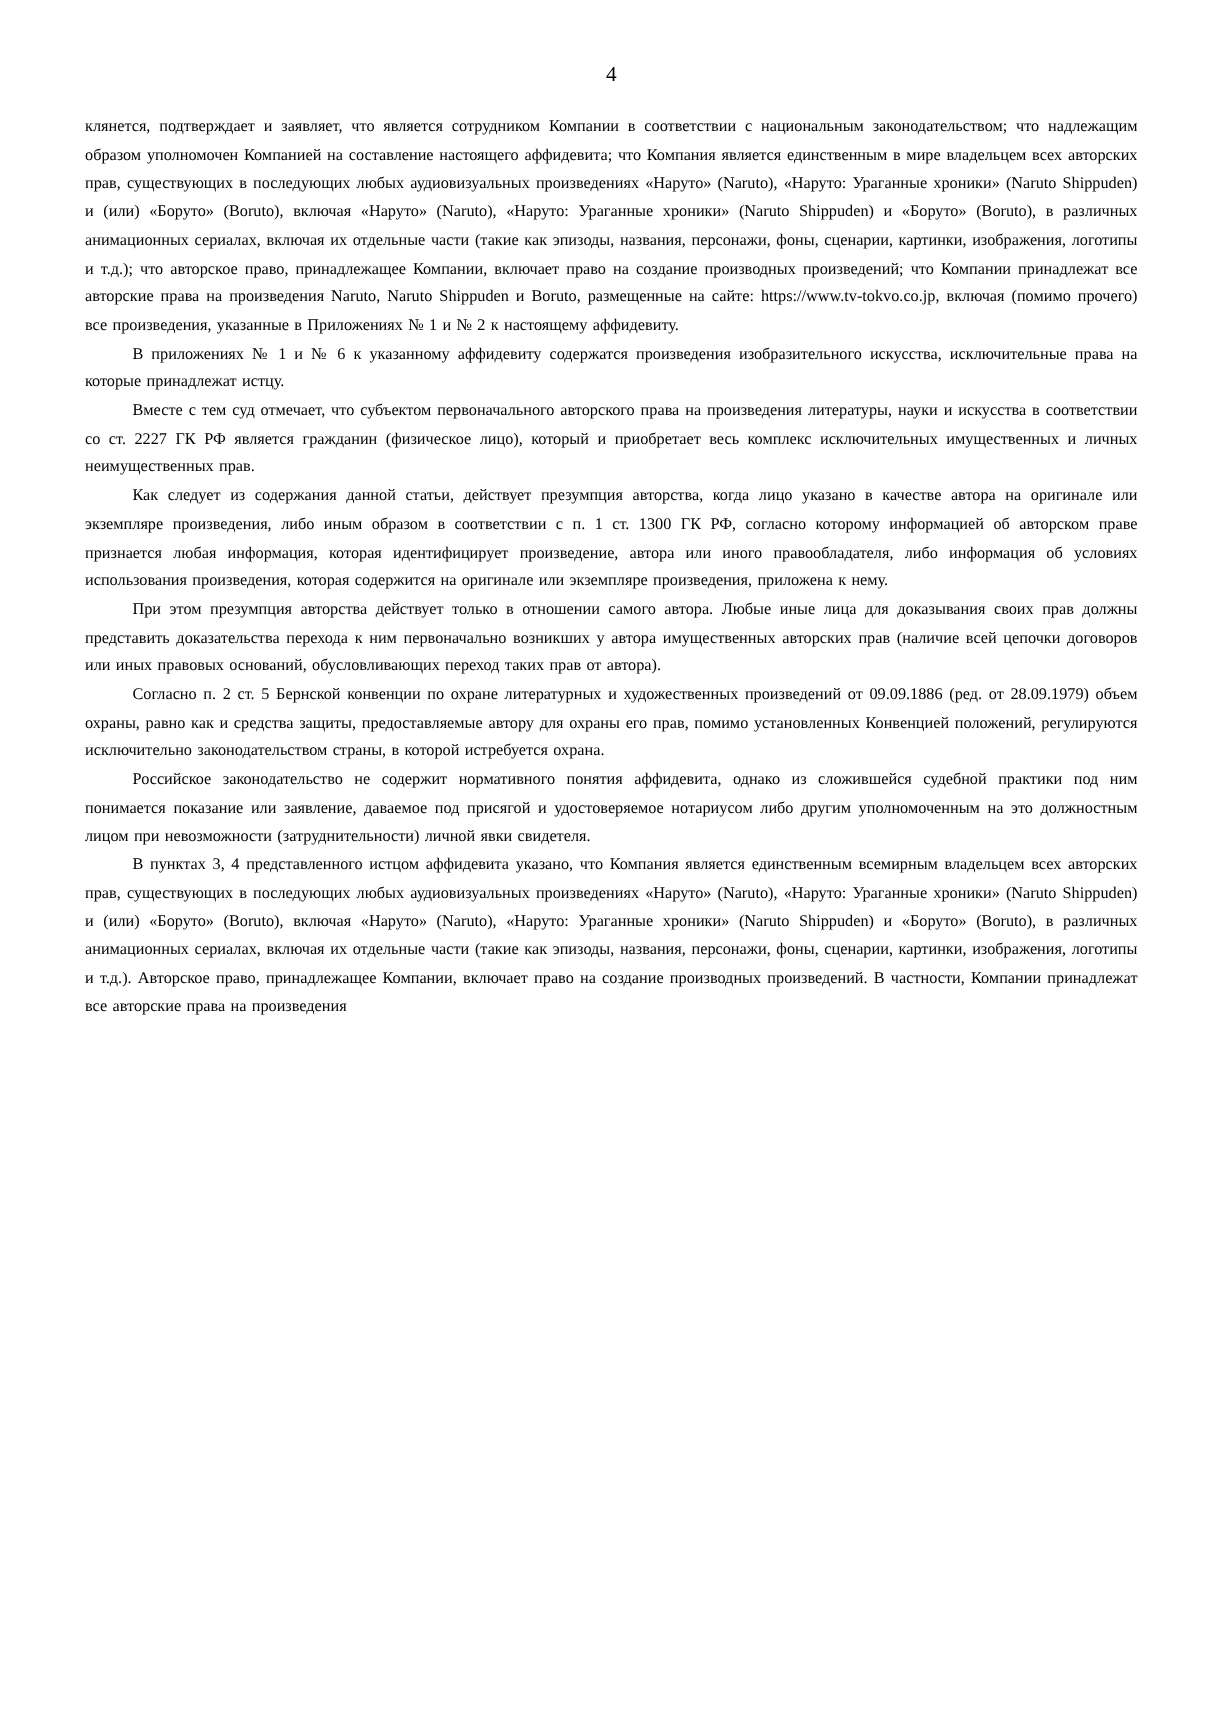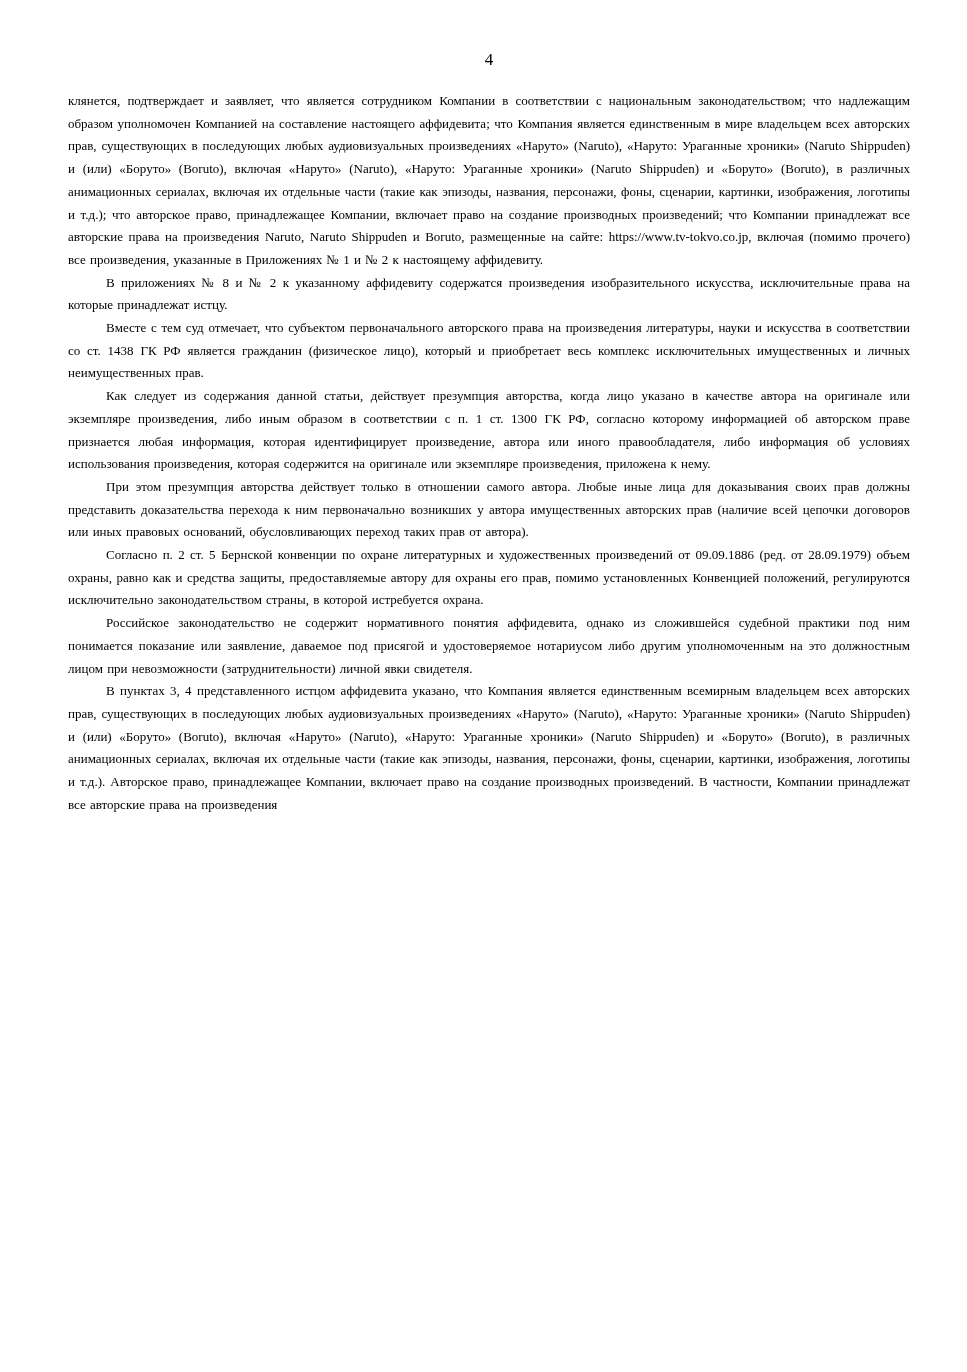--- a/index.html
+++ b/index.html
@@ -40,21 +40,21 @@
   }
 </style>
 </head>
 <body>
 
 <div class="page">
   <div class="page-number">4</div>
 
   <div class="doc-body">
     <p class="no-indent">клянется, подтверждает и заявляет, что является сотрудником Компании в соответствии с национальным законодательством; что надлежащим образом уполномочен Компанией на составление настоящего аффидевита; что Компания является единственным в мире владельцем всех авторских прав, существующих в последующих любых аудиовизуальных произведениях «Наруто» (Naruto), «Наруто: Ураганные хроники» (Naruto Shippuden) и (или) «Боруто» (Boruto), включая «Наруто» (Naruto), «Наруто: Ураганные хроники» (Naruto Shippuden) и «Боруто» (Boruto), в различных анимационных сериалах, включая их отдельные части (такие как эпизоды, названия, персонажи, фоны, сценарии, картинки, изображения, логотипы и т.д.); что авторское право, принадлежащее Компании, включает право на создание производных произведений; что Компании принадлежат все авторские права на произведения Naruto, Naruto Shippuden и Boruto, размещенные на сайте: https://www.tv-tokvo.co.jp, включая (помимо прочего) все произведения, указанные в Приложениях № 1 и № 2 к настоящему аффидевиту.</p>
-    <p>В приложениях № 8 и № 2 к указанному аффидевиту содержатся произведения изобразительного искусства, исключительные права на которые принадлежат истцу.</p>
-    <p>Вместе с тем суд отмечает, что субъектом первоначального авторского права на произведения литературы, науки и искусства в соответствии со ст. 1438 ГК РФ является гражданин (физическое лицо), который и приобретает весь комплекс исключительных имущественных и личных неимущественных прав.</p>
+    <p>В приложениях № 1 и № 6 к указанному аффидевиту содержатся произведения изобразительного искусства, исключительные права на которые принадлежат истцу.</p>
+    <p>Вместе с тем суд отмечает, что субъектом первоначального авторского права на произведения литературы, науки и искусства в соответствии со ст. 2227 ГК РФ является гражданин (физическое лицо), который и приобретает весь комплекс исключительных имущественных и личных неимущественных прав.</p>
     <p>Как следует из содержания данной статьи, действует презумпция авторства, когда лицо указано в качестве автора на оригинале или экземпляре произведения, либо иным образом в соответствии с п. 1 ст. 1300 ГК РФ, согласно которому информацией об авторском праве признается любая информация, которая идентифицирует произведение, автора или иного правообладателя, либо информация об условиях использования произведения, которая содержится на оригинале или экземпляре произведения, приложена к нему.</p>
     <p>При этом презумпция авторства действует только в отношении самого автора. Любые иные лица для доказывания своих прав должны представить доказательства перехода к ним первоначально возникших у автора имущественных авторских прав (наличие всей цепочки договоров или иных правовых оснований, обусловливающих переход таких прав от автора).</p>
     <p>Согласно п. 2 ст. 5 Бернской конвенции по охране литературных и художественных произведений от 09.09.1886 (ред. от 28.09.1979) объем охраны, равно как и средства защиты, предоставляемые автору для охраны его прав, помимо установленных Конвенцией положений, регулируются исключительно законодательством страны, в которой истребуется охрана.</p>
     <p>Российское законодательство не содержит нормативного понятия аффидевита, однако из сложившейся судебной практики под ним понимается показание или заявление, даваемое под присягой и удостоверяемое нотариусом либо другим уполномоченным на это должностным лицом при невозможности (затруднительности) личной явки свидетеля.</p>
     <p>В пунктах 3, 4 представленного истцом аффидевита указано, что Компания является единственным всемирным владельцем всех авторских прав, существующих в последующих любых аудиовизуальных произведениях «Наруто» (Naruto), «Наруто: Ураганные хроники» (Naruto Shippuden) и (или) «Боруто» (Boruto), включая «Наруто» (Naruto), «Наруто: Ураганные хроники» (Naruto Shippuden) и «Боруто» (Boruto), в различных анимационных сериалах, включая их отдельные части (такие как эпизоды, названия, персонажи, фоны, сценарии, картинки, изображения, логотипы и т.д.). Авторское право, принадлежащее Компании, включает право на создание производных произведений. В частности, Компании принадлежат все авторские права на произведения</p>
   </div>
 </div>
 
 </body></html>

